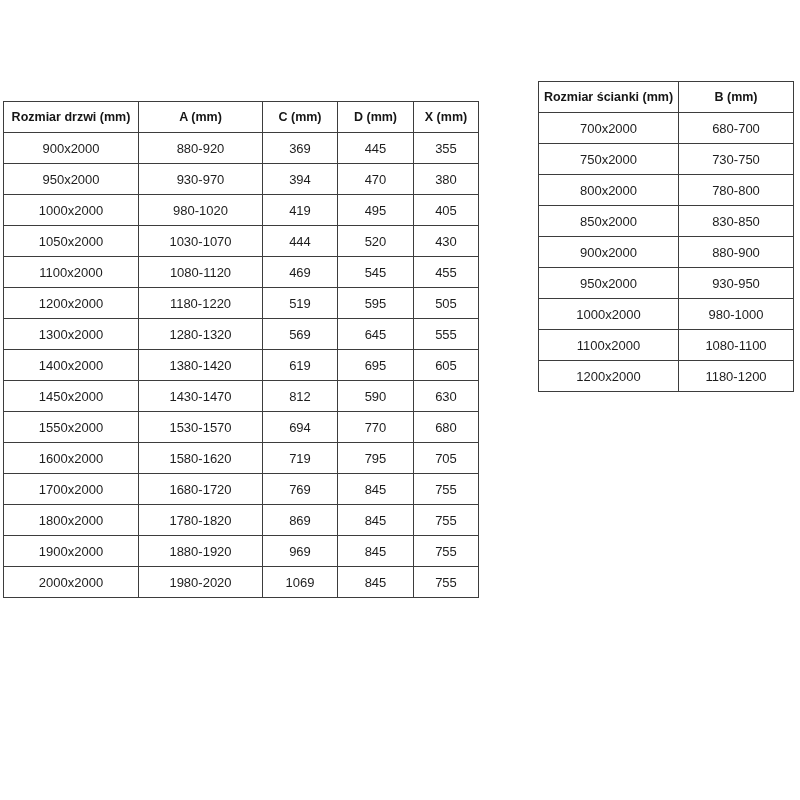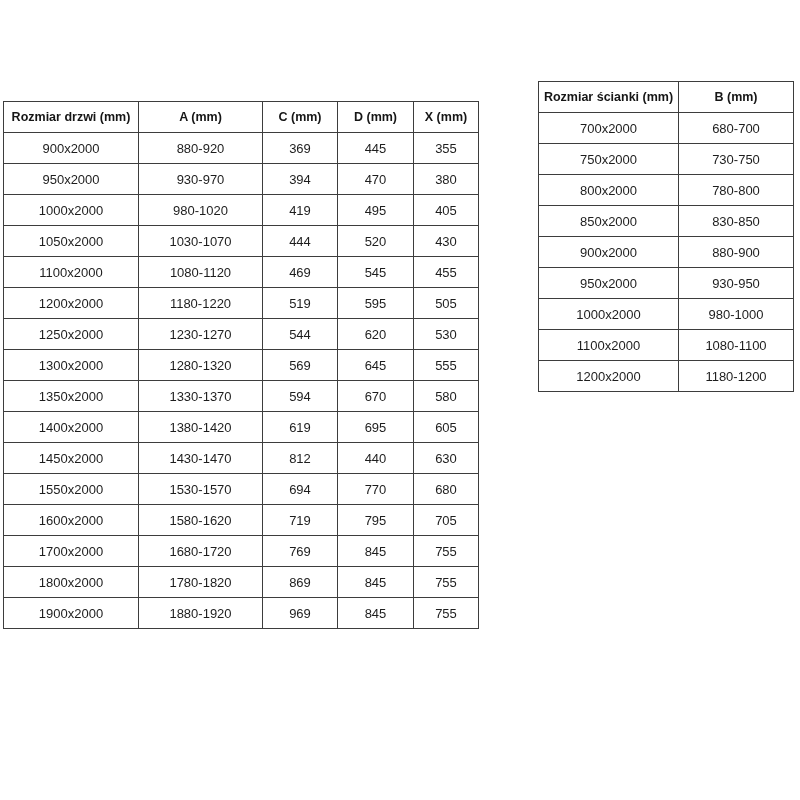--- a/index.html
+++ b/index.html
@@ -111,52 +111,38 @@
           <td>455</td>
         </tr>
         <tr>
           <td>1200x2000</td>
           <td>1180-1220</td>
           <td>519</td>
           <td>595</td>
           <td>505</td>
         </tr>
         <tr>
-          <td>1250x2000</td>
-          <td>1230-1270</td>
-          <td>544</td>
-          <td>620</td>
-          <td>530</td>
-        </tr>
-        <tr>
           <td>1300x2000</td>
           <td>1280-1320</td>
           <td>569</td>
           <td>645</td>
           <td>555</td>
         </tr>
         <tr>
-          <td>1350x2000</td>
-          <td>1330-1370</td>
-          <td>594</td>
-          <td>670</td>
-          <td>580</td>
-        </tr>
-        <tr>
           <td>1400x2000</td>
           <td>1380-1420</td>
           <td>619</td>
           <td>695</td>
           <td>605</td>
         </tr>
         <tr>
           <td>1450x2000</td>
           <td>1430-1470</td>
           <td>812</td>
-          <td>440</td>
+          <td>590</td>
           <td>630</td>
         </tr>
         <tr>
           <td>1550x2000</td>
           <td>1530-1570</td>
           <td>694</td>
           <td>770</td>
           <td>680</td>
         </tr>
         <tr>
@@ -177,20 +163,27 @@
           <td>1800x2000</td>
           <td>1780-1820</td>
           <td>869</td>
           <td>845</td>
           <td>755</td>
         </tr>
         <tr>
           <td>1900x2000</td>
           <td>1880-1920</td>
           <td>969</td>
+          <td>845</td>
+          <td>755</td>
+        </tr>
+        <tr>
+          <td>2000x2000</td>
+          <td>1980-2020</td>
+          <td>1069</td>
           <td>845</td>
           <td>755</td>
         </tr>
       </tbody>
   </table>
 
   <table class="tbl walls">
     <colgroup>
       <col style="width:140px">
       <col style="width:115px">

